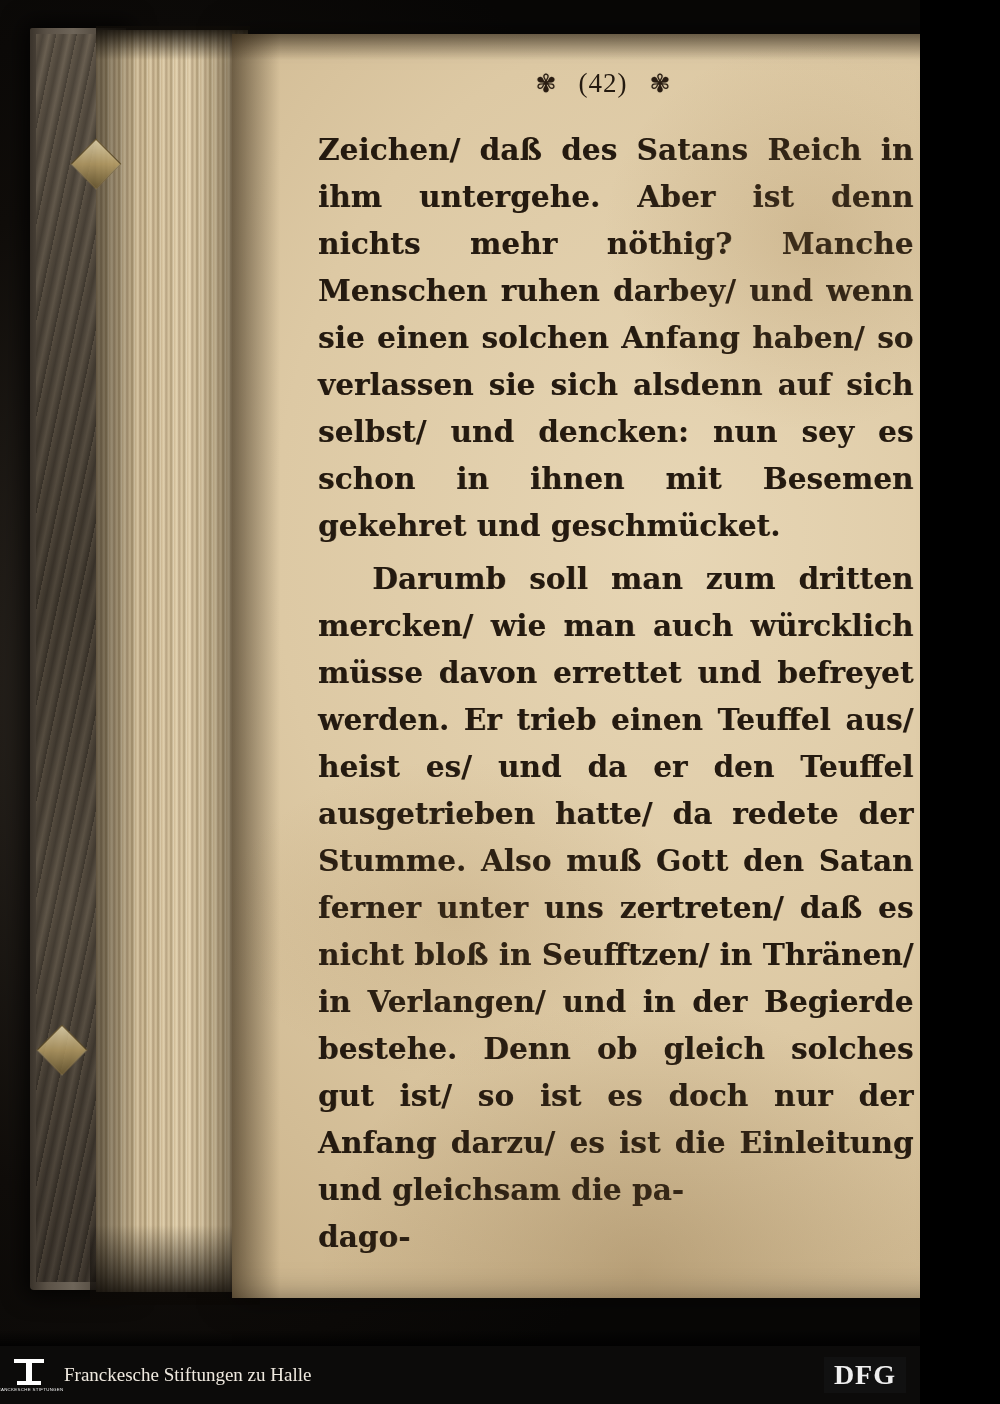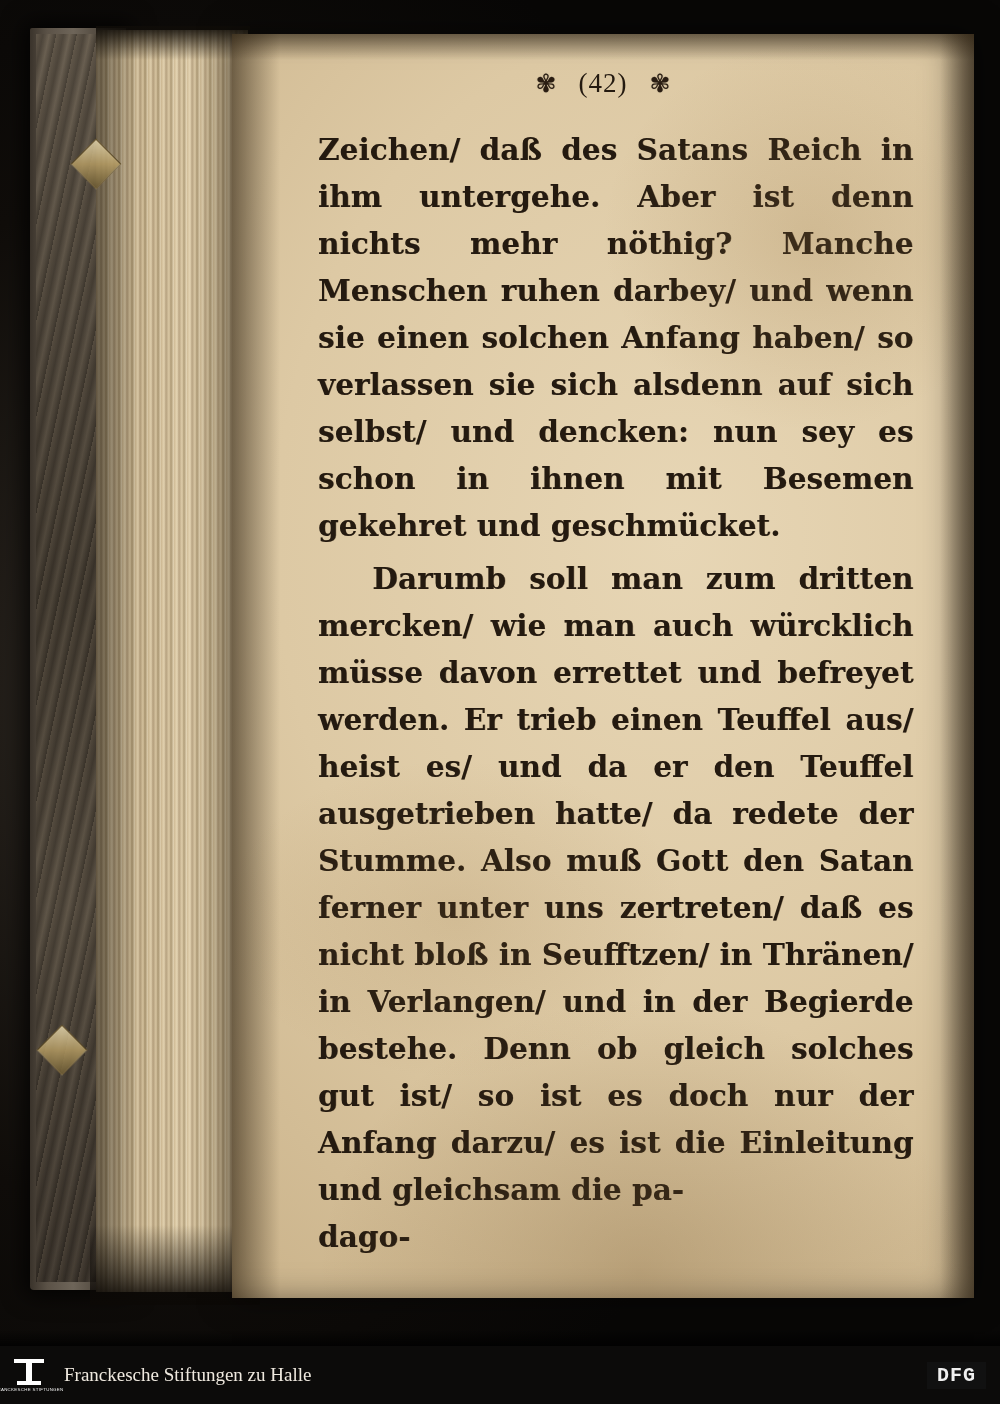--- a/index.html
+++ b/index.html
@@ -9,21 +9,21 @@
   }
   body {
     width: 1000px;
     height: 1404px;
     overflow: hidden;
     font-family: "Liberation Serif", serif;
   }
 
   #scan {
     position: relative;
-    width: 1000px;
+    width: 920px;
     height: 1404px;
     background: #b91c1c;
     overflow: hidden;
   }
 
   
   .bg-dark {
     position: absolute;
     inset: 0;
     background:
@@ -248,23 +248,23 @@
   }
   .footer-title {
     margin-left: 6px;
     font-family: "Liberation Serif", serif;
     font-size: 19px;
     color: #efe9df;
   }
   .footer-right {
     margin-left: auto;
     margin-right: 14px;
-    font-family: Liberation Mono, monospace;
+    font-family: Liberation Serif, serif;
     font-weight: 700;
-    font-size: 20px;
+    font-size: 28px;
     letter-spacing: 1px;
     color: #efefef;
     background: #111;
     padding: 2px 10px;
   }
 
   
   .scan-bottom-glow {
     position: absolute;
     left: 0; right: 0; bottom: 58px;

